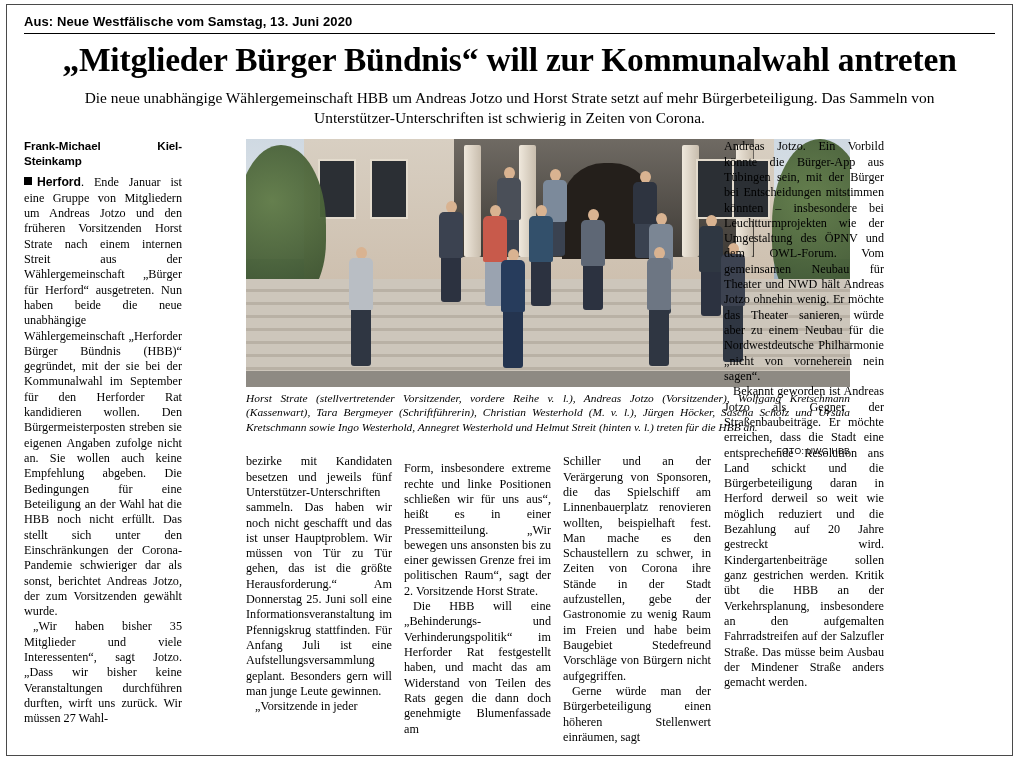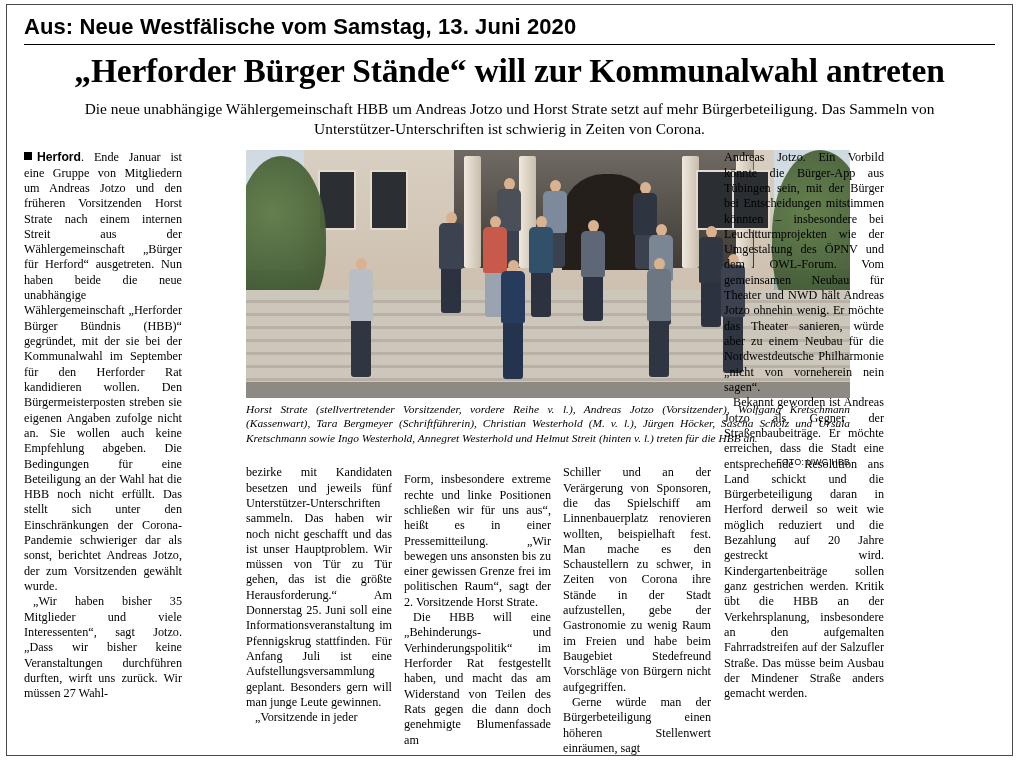--- a/index.html
+++ b/index.html
@@ -31,21 +31,21 @@
   .inner {
     position: absolute;
     left: 24px;
     top: 14px;
     width: 971px;
   }
 
   
   .kicker {
     font-family: "Liberation Sans", sans-serif;
-    font-size: 22px;
+    font-size: 13px;
     font-weight: 700;
     color: #000;
     letter-spacing: 0.1px;
     margin: 0 0 2px 0;
   }
   .rule {
     border-top: 1.5px solid #000;
     margin: 4px 0 8px 0;
     width: 971px;
   }
@@ -218,21 +218,21 @@
 <body>
 
 <div class="page">
   <div class="frame"></div>
 
   <div class="inner">
 
     <div class="kicker">Aus: Neue Westfälische vom Samstag, 13. Juni 2020</div>
     <div class="rule"></div>
 
-    <h1 class="headline">„Herforder Bürger Stände“ will zur Kommunalwahl antreten</h1>
+    <h1 class="headline">„Mitglieder Bürger Bündnis“ will zur Kommunalwahl antreten</h1>
 
     <div class="dek">Die neue unabhängige Wählergemeinschaft HBB um Andreas Jotzo und Horst Strate setzt auf mehr Bürgerbeteiligung. Das Sammeln von Unterstützer-Unterschriften ist schwierig in Zeiten von Corona.</div>
 
     <div class="cols">
 
       <div class="photo-block">
         <div class="photo">
           <div class="sky"></div>
           <div class="building">
             <div class="bldg-dark"></div>
@@ -317,20 +317,21 @@
             <div class="head"></div>
               <div class="body" style="height:52px;background:#3c4250;"></div>
             <div class="legs" style="top:63px;height:56px;background:#2f3642;"></div>
           </div>
         </div>
         <div class="caption">Horst Strate (stellvertretender Vorsitzender, vordere Reihe v. l.), Andreas Jotzo (Vorsitzender), Wolfgang Kretschmann (Kassenwart), Tara Bergmeyer (Schriftführerin), Christian Westerhold (M. v. l.), Jürgen Höcker, Sascha Scholz und Ursula Kretschmann sowie Ingo Westerhold, Annegret Westerhold und Helmut Streit (hinten v. l.) treten für die HBB an.</div>
         <div class="credit">FOTO: UWG HBB</div>
       </div>
 
       <div class="col" id="col1">
+        <div class="byline">Frank-Michael Kiel-Steinkamp</div>
         <p class="noindent">
           <span class="dateline-mark"></span><span class="dateline">Herford</span><span>. Ende Januar ist eine Gruppe von Mitgliedern um Andreas Jotzo und den früheren Vorsitzenden Horst Strate nach einem internen Streit aus der Wählergemeinschaft „Bürger für Herford“ ausgetreten. Nun haben beide die neue unabhängige Wählergemeinschaft „Herforder Bürger Bündnis (HBB)“ gegründet, mit der sie bei der Kommunalwahl im September für den Herforder Rat kandidieren wollen. Den Bürgermeisterposten streben sie eigenen Angaben zufolge nicht an. Sie wollen auch keine Empfehlung abgeben. Die Bedingungen für eine Beteiligung an der Wahl hat die HBB noch nicht erfüllt. Das stellt sich unter den Einschränkungen der Corona-Pandemie schwieriger dar als sonst, berichtet Andreas Jotzo, der zum Vorsitzenden gewählt wurde.</span>
         </p>
         <p>„Wir haben bisher 35 Mitglieder und viele Interessenten“, sagt Jotzo. „Dass wir bisher keine Veranstaltungen durchführen durften, wirft uns zurück. Wir müssen 27 Wahl-</p>
       </div>
 
       <div class="col" id="col2">
         <p class="noindent">bezirke mit Kandidaten besetzen und jeweils fünf Unterstützer-Unterschriften sammeln. Das haben wir noch nicht geschafft und das ist unser Hauptproblem. Wir müssen von Tür zu Tür gehen, das ist die größte Herausforderung.“ Am Donnerstag 25. Juni soll eine Informationsveranstaltung im Pfennigskrug stattfinden. Für Anfang Juli ist eine Aufstellungsversammlung geplant. Besonders gern will man junge Leute gewinnen.</p>
         <p>„Vorsitzende in jeder</p>
       </div>

